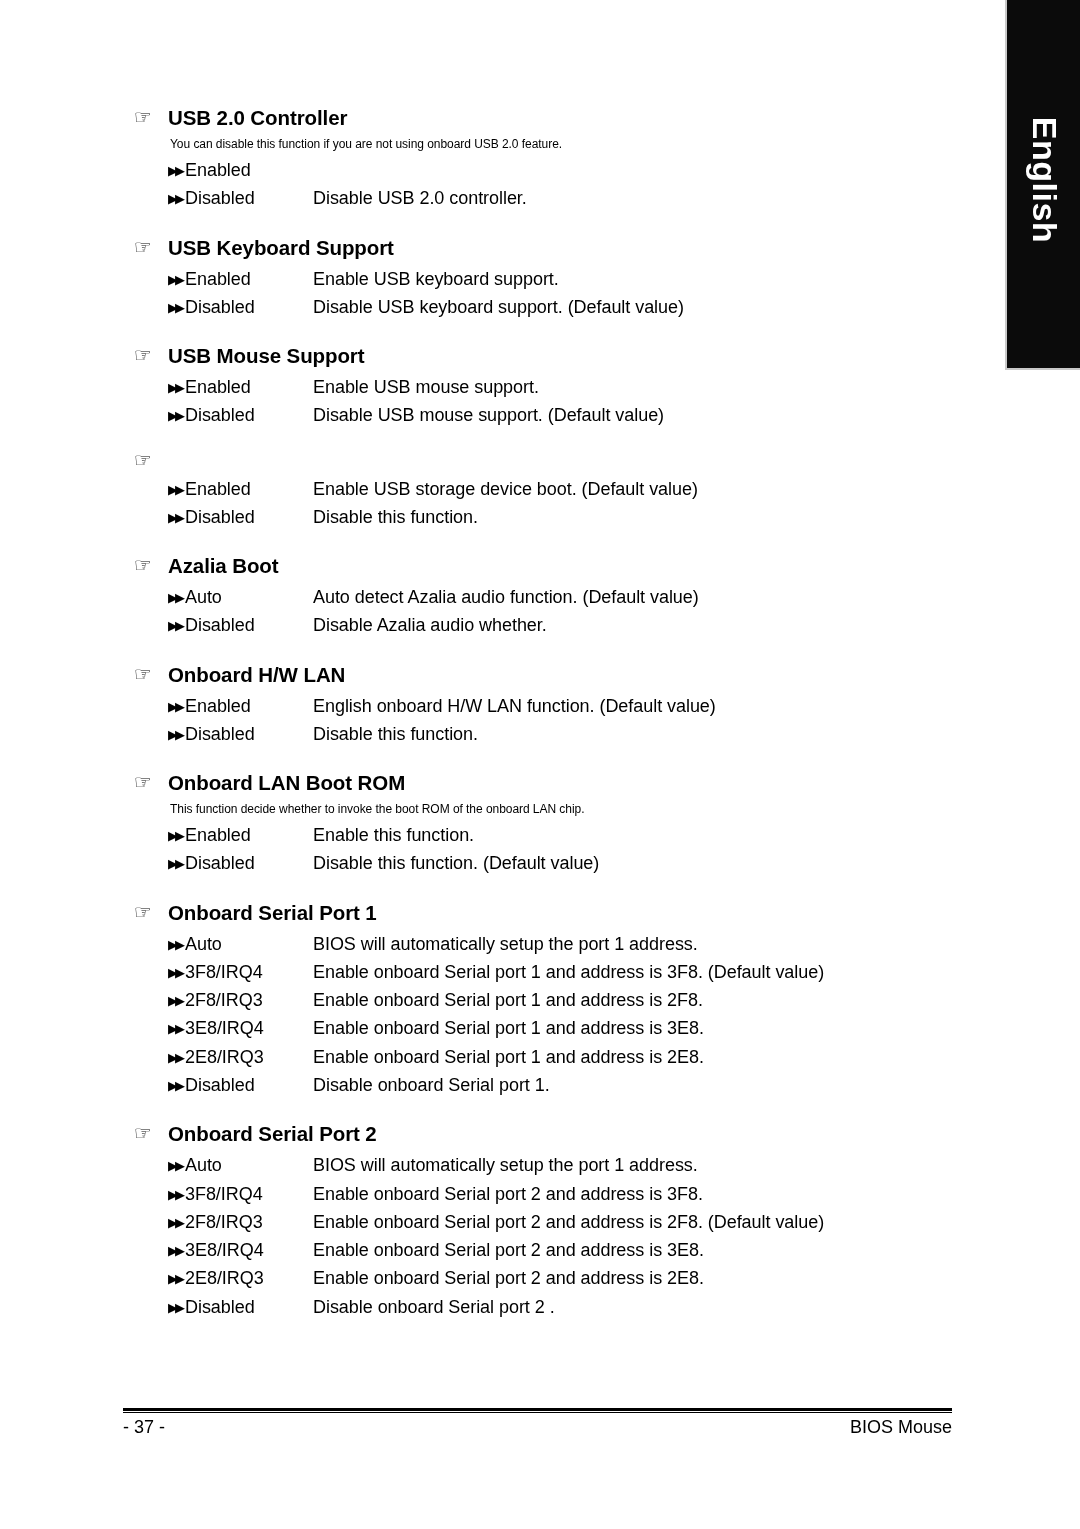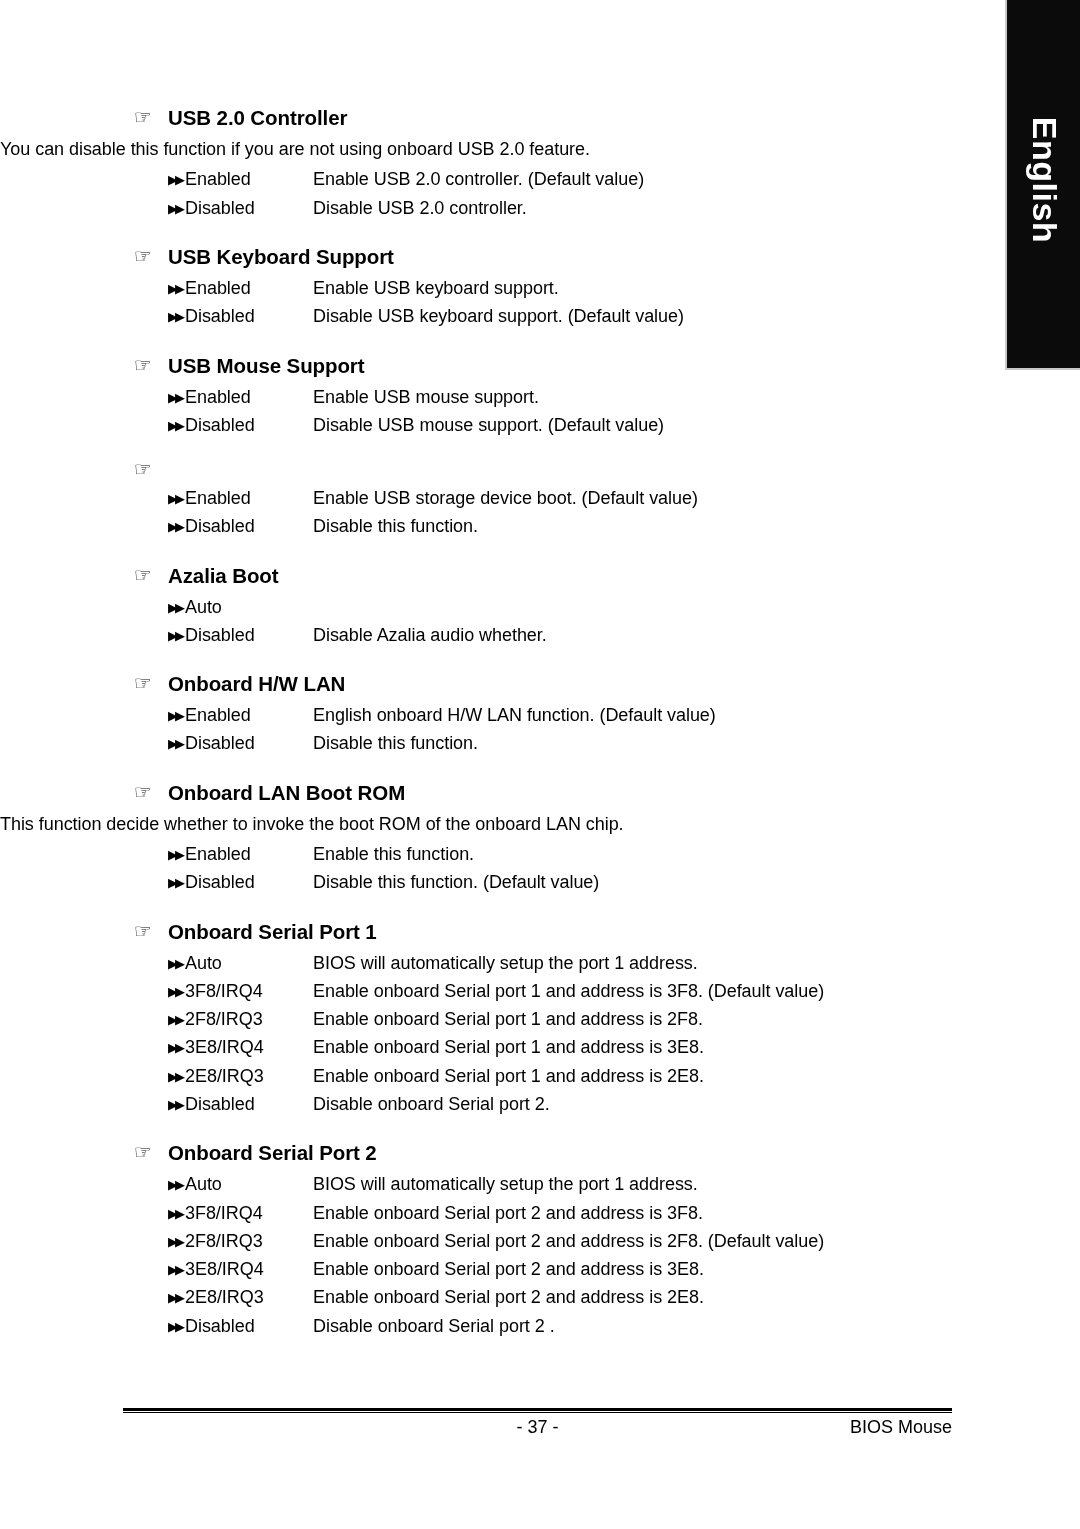--- a/index.html
+++ b/index.html
@@ -79,21 +79,22 @@
   }
   .section-title {
     font-size: 20.5px;
     font-weight: bold;
     line-height: 1.32;
     letter-spacing: -0.1px;
   }
 
   
   .section-desc {
-    font-size: 18px;
+    padding-left: 170px;
+    font-size: 12px;
     line-height: 1.58;
     margin-top: 2px;
     margin-bottom: 1px;
     letter-spacing: -0.05px;
   }
 
   
   .option-list {
     margin-top: 2px;
   }
@@ -139,21 +140,21 @@
   }
   #footer-row {
     position: relative;
     height: 28px;
     font-size: 18px;
   }
   #footer-page-number {
     position: absolute;
     left: 0;
     right: 0;
-    text-align: center;
+    text-align: left;
   }
   #footer-section-label {
     position: absolute;
     right: 0;
     top: 0;
   }
 </style>
 </head>
 <body>
 
@@ -165,21 +166,20 @@
     <div class="section">
       <div class="section-heading">
         <span class="manicule-icon">☞</span>
         <span class="section-title">USB 2.0 Controller</span>
       </div>
       <div class="section-desc">You can disable this function if you are not using onboard USB 2.0 feature.</div>
       <div class="option-list">
         <div class="option-row">
           <span class="option-bullet">▶▶</span>
           <span class="option-name">Enabled</span>
-          <span class="option-text">Enable USB 2.0 controller. (Default value)</span>
         </div>
         <div class="option-row">
           <span class="option-bullet">▶▶</span>
           <span class="option-name">Disabled</span>
           <span class="option-text">Disable USB 2.0 controller.</span>
         </div>
       </div>
     </div>
     <div class="section">
       <div class="section-heading">
@@ -236,20 +236,21 @@
     </div>
     <div class="section">
       <div class="section-heading">
         <span class="manicule-icon">☞</span>
         <span class="section-title">Azalia Boot</span>
       </div>
       <div class="option-list">
         <div class="option-row">
           <span class="option-bullet">▶▶</span>
           <span class="option-name">Auto</span>
+          <span class="option-text">Auto detect Azalia audio function. (Default value)</span>
         </div>
         <div class="option-row">
           <span class="option-bullet">▶▶</span>
           <span class="option-name">Disabled</span>
           <span class="option-text">Disable Azalia audio whether.</span>
         </div>
       </div>
     </div>
     <div class="section">
       <div class="section-heading">
@@ -315,21 +316,21 @@
           <span class="option-text">Enable onboard Serial port 1 and address is 3E8.</span>
         </div>
         <div class="option-row">
           <span class="option-bullet">▶▶</span>
           <span class="option-name">2E8/IRQ3</span>
           <span class="option-text">Enable onboard Serial port 1 and address is 2E8.</span>
         </div>
         <div class="option-row">
           <span class="option-bullet">▶▶</span>
           <span class="option-name">Disabled</span>
-          <span class="option-text">Disable onboard Serial port 2.</span>
+          <span class="option-text">Disable onboard Serial port 1.</span>
         </div>
       </div>
     </div>
     <div class="section">
       <div class="section-heading">
         <span class="manicule-icon">☞</span>
         <span class="section-title">Onboard Serial Port 2</span>
       </div>
       <div class="option-list">
         <div class="option-row">

